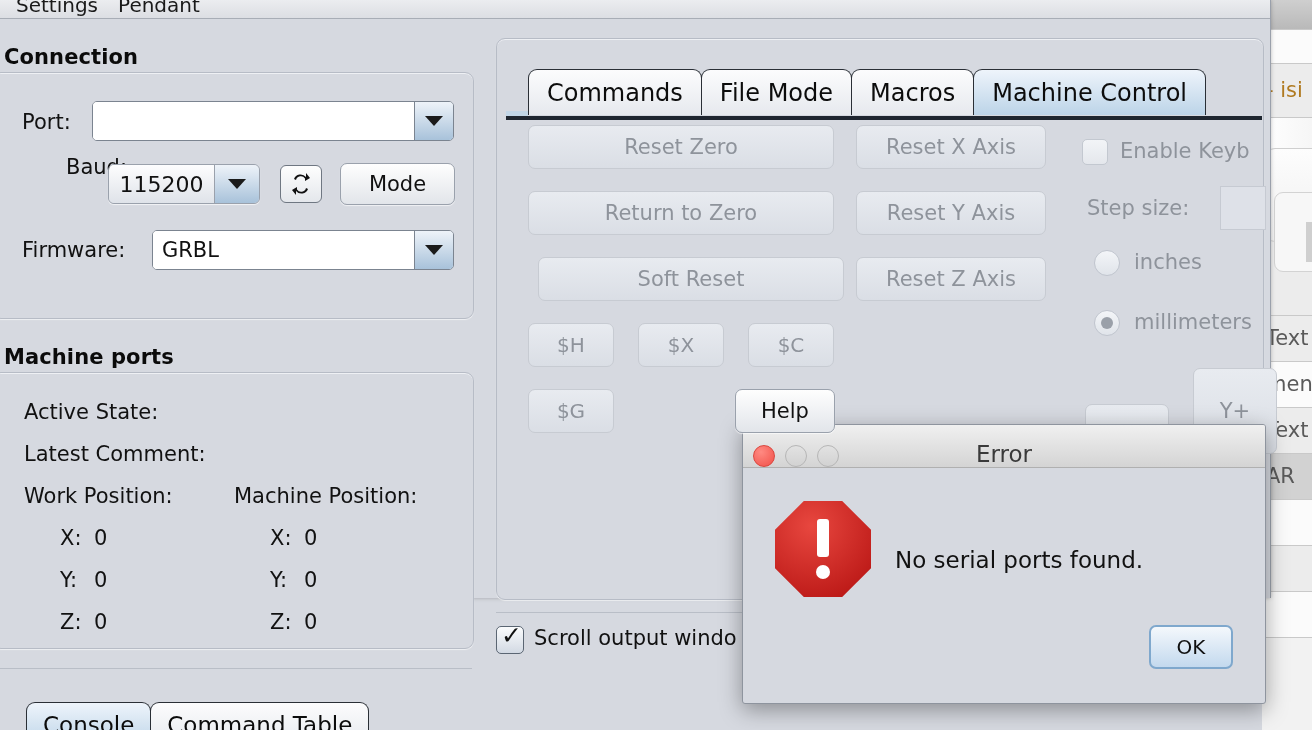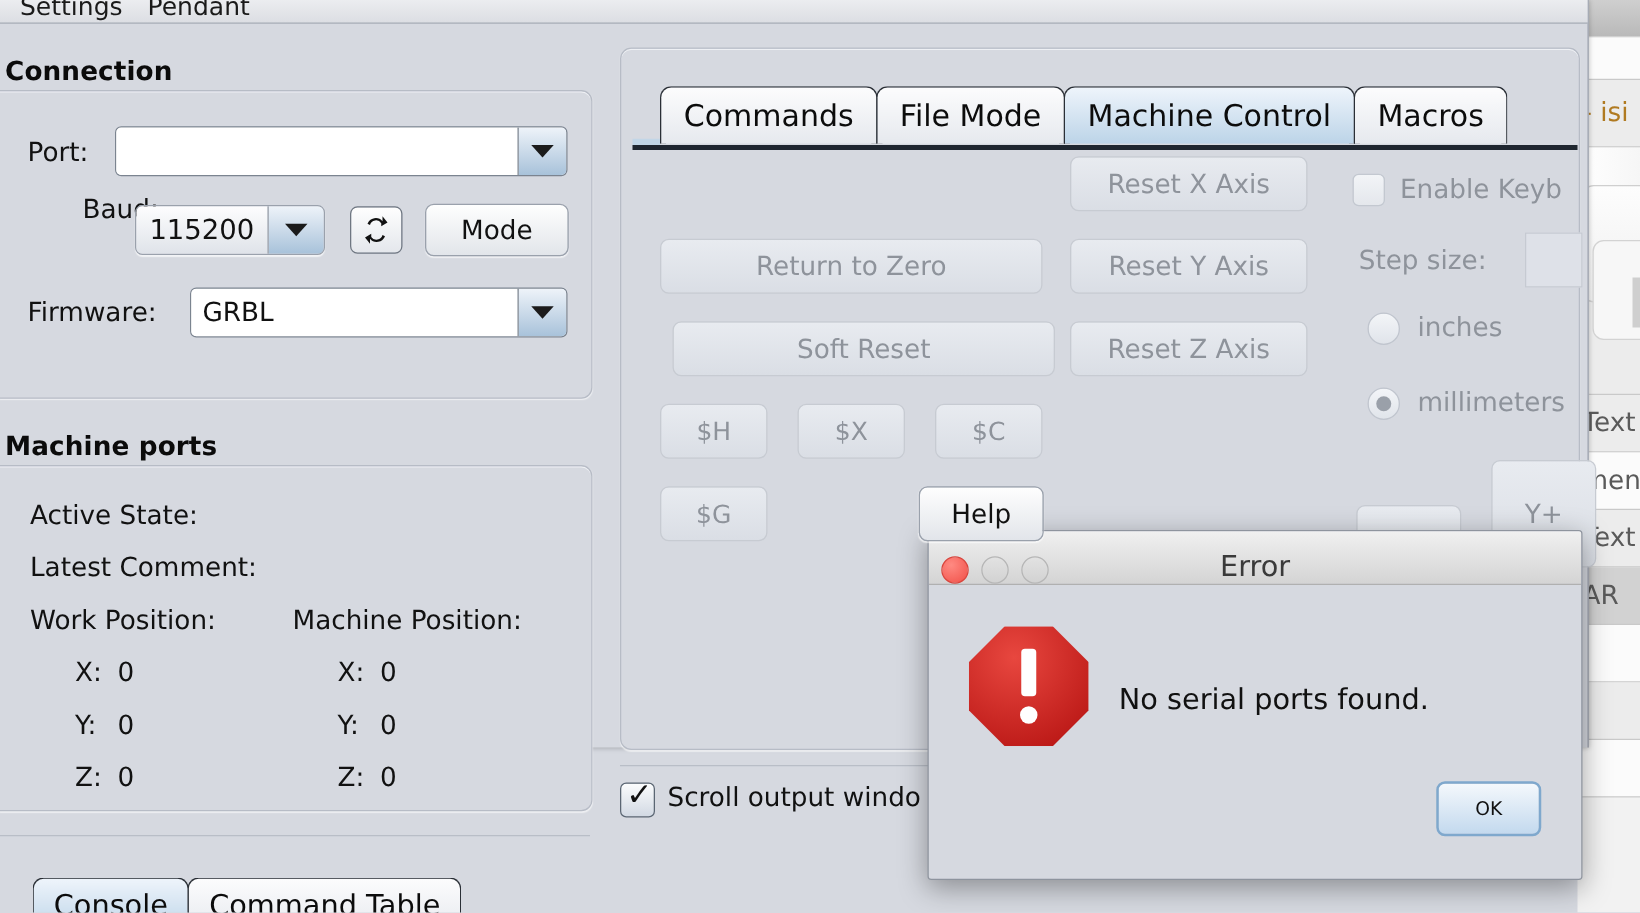--- a/index.html
+++ b/index.html
@@ -96,21 +96,21 @@
     background:#d6d9e0;border:1px solid #8e949e;border-radius:3px;
     box-shadow:0 6px 22px rgba(0,0,0,.35);overflow:hidden;}
   #error-titlebar{height:42px;background:linear-gradient(#f0f0f0,#d4d4d4);
     border-bottom:1px solid #b0b0b0;display:flex;align-items:flex-end;position:relative;}
   .light{width:22px;height:22px;border-radius:50%;margin-left:10px;box-sizing:border-box;}
   .light.red{background:radial-gradient(circle at 35% 30%,#ff8a82,#f15048);border:1px solid #d9463e;}
   .light.gray{background:linear-gradient(#e2e2e2,#d2d2d2);border:1px solid #b6b6b6;}
   #error-title{position:absolute;left:0;right:0;text-align:center;font-size:23px;color:#3a3a3a;}
   #error-msg{position:absolute;left:152px;top:122px;font-size:23px;color:#111;}
   #ok-button{position:absolute;left:406px;top:200px;width:84px;height:44px;display:flex;
-    align-items:center;justify-content:center;font-size:15px;color:#111;box-sizing:border-box;
+    align-items:center;justify-content:center;font-size:20px;color:#111;box-sizing:border-box;
     border:2px solid #7fa8cd;border-radius:7px;background:linear-gradient(#f4f8fc,#c3d9ee);}
   
   .octagon{position:absolute;left:32px;top:76px;width:96px;height:96px;
     background:radial-gradient(circle at 38% 26%,#e8473f,#b3100f);
     clip-path:polygon(30% 0,70% 0,100% 30%,100% 70%,70% 100%,30% 100%,0 70%,0 30%);}
   .octagon .bar{position:absolute;left:42px;top:18px;width:12px;height:38px;background:#fff;border-radius:3px;}
   .octagon .dot{position:absolute;left:41px;top:64px;width:14px;height:14px;border-radius:50%;background:#fff;}
 
   .sepline{position:absolute;background:#b9bec7;height:1px;}
 </style>
@@ -207,26 +207,27 @@
   <div class="tabstrip" style="left:26px;top:702px;">
     <div class="tab active">Console</div>
     <div class="tab">Command Table</div>
   </div>
 
   <div class="group-box" style="left:496px;top:38px;width:766px;height:560px;"></div>
 
   <div class="tabstrip" style="left:528px;top:69px;">
     <div class="tab" style="height:46px;font-size:24px;padding:0 18px;">Commands</div>
     <div class="tab" style="height:46px;font-size:24px;padding:0 18px;">File Mode</div>
+    <div class="tab" style="height:46px;font-size:24px;padding:0 18px;">Macros</div>
     <div class="tab active" style="height:46px;font-size:24px;padding:0 18px;">Machine Control</div>
-    <div class="tab" style="height:46px;font-size:24px;padding:0 18px;">Macros</div>
   </div>
   <div class="tab-underline-light" style="left:506px;top:111px;width:22px;"></div>
   <div class="tab-underline" style="left:506px;top:116px;width:756px;"></div>
 
+  <div class="btn disabled" style="left:528px;top:125px;width:306px;height:44px;">Reset Zero</div>
   <div class="btn disabled" style="left:528px;top:191px;width:306px;height:44px;">Return to Zero</div>
   <div class="btn disabled" style="left:528px;top:257px;width:306px;height:44px;margin-left:10px;">Soft Reset</div>
 
   <div class="btn disabled" style="left:856px;top:125px;width:190px;height:44px;">Reset X Axis</div>
   <div class="btn disabled" style="left:856px;top:191px;width:190px;height:44px;">Reset Y Axis</div>
   <div class="btn disabled" style="left:856px;top:257px;width:190px;height:44px;">Reset Z Axis</div>
 
   <div class="btn disabled small" style="left:528px;top:323px;width:86px;height:44px;">$H</div>
   <div class="btn disabled small" style="left:638px;top:323px;width:86px;height:44px;">$X</div>
   <div class="btn disabled small" style="left:748px;top:323px;width:86px;height:44px;">$C</div>

